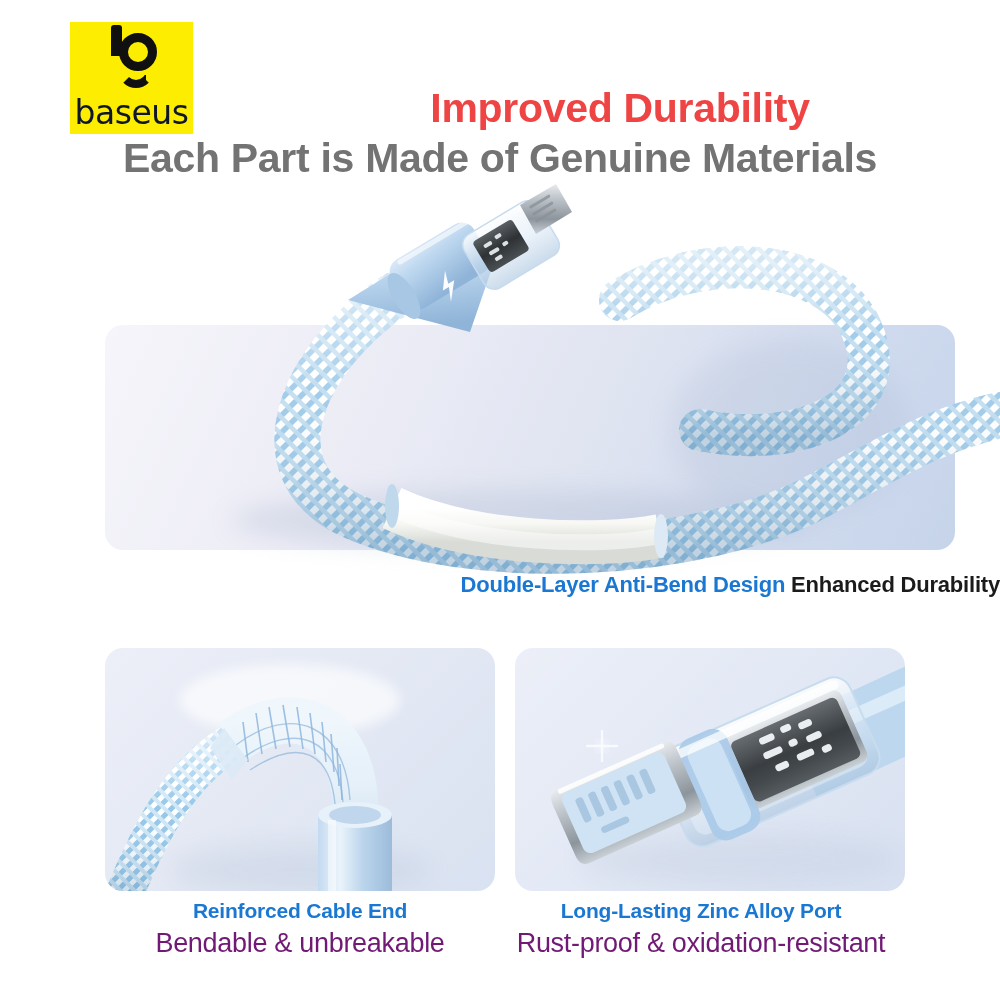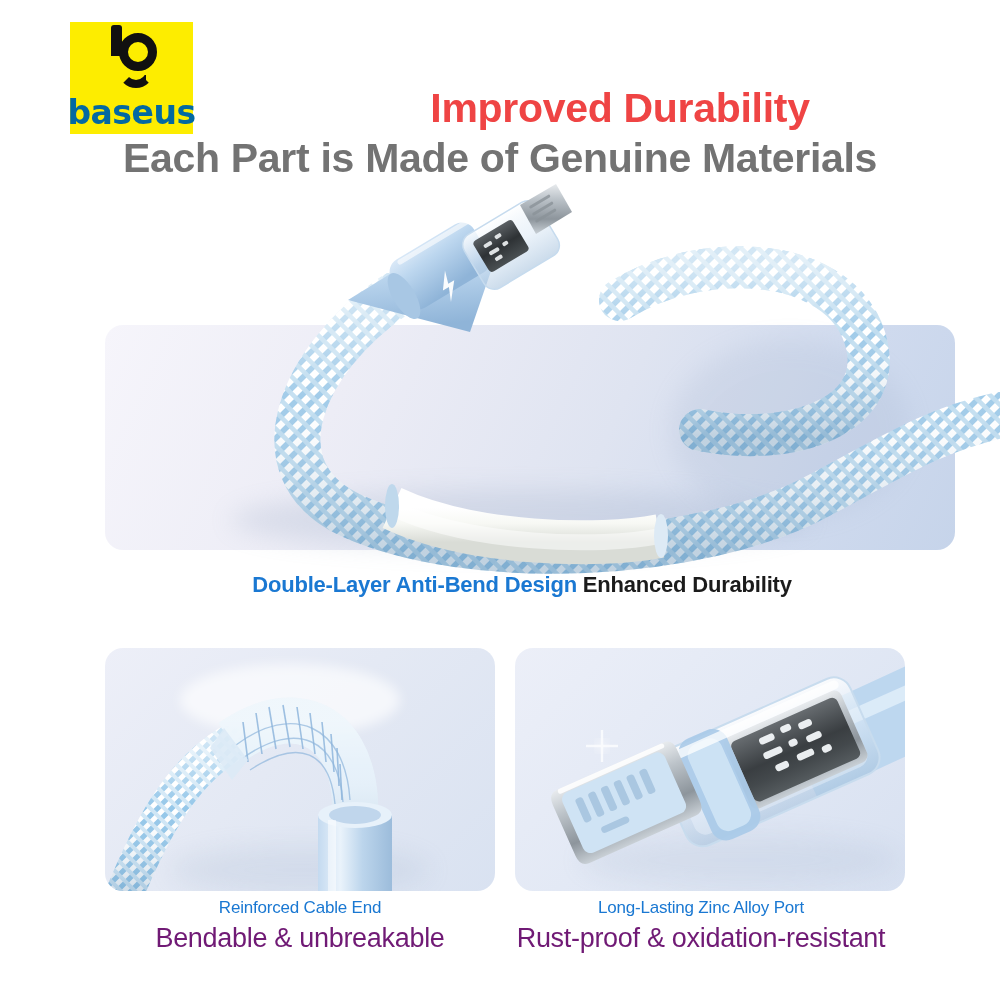--- a/index.html
+++ b/index.html
@@ -34,22 +34,22 @@
     position: absolute; left: 13px; top: 41px;
     width: 36px; height: 22px;
     border: 8px solid #111010;
     border-top-color: transparent;
     border-left-color: transparent;
     border-right-color: transparent;
     border-radius: 0 0 20px 20px;
   }
   .logo-word {
     margin-top: 12px;
-    font-size: 33px; font-weight: 700; letter-spacing: -0.5px;
-    color: #0369a1; font-family: "DejaVu Sans", sans-serif;
+    font-size: 33px; font-weight: 400; letter-spacing: -0.5px;
+    color: #0f172a; font-family: "DejaVu Sans", sans-serif;
   }
 
   
   .headline-block {
     position: absolute; left: 0; top: 86px; width: 1000px;
     text-align: center;
   }
   .headline-1 {
     font-size: 41px; font-weight: 700; letter-spacing: -0.3px;
     color: #ef4444; line-height: 1.12;
@@ -79,37 +79,37 @@
     left: 515px; top: 648px; width: 390px; height: 243px;
     background: linear-gradient(135deg, #ECEFF8 0%, #E3E9F5 45%, #D8E1F1 100%);
   }
 
   
   .art { position: absolute; left: 0; top: 0; width: 1000px; height: 1000px; pointer-events: none; }
 
   
   .caption-main {
     position: absolute; left: 0; top: 572px; width: 1000px;
-    text-align: center; font-size: 22px; font-weight: 700;
+    text-align: right; font-size: 22px; font-weight: 700;
     letter-spacing: -0.2px;
     padding-left: 44px;
   }
   .cap-blue { color: #1A78D2; }
   .cap-dark { color: #1B1B1B; }
 
   .caption-bl {
     position: absolute; left: 105px; top: 897px; width: 390px;
     text-align: center;
   }
   .caption-br {
     position: absolute; left: 506px; top: 897px; width: 390px;
     text-align: center;
   }
   .cap-title {
-    font-size: 17px; font-weight: 400; color: #1A78D2;
+    font-size: 21px; font-weight: 700; color: #1A78D2;
     letter-spacing: -0.2px; line-height: 1.35; text-align: center;
   }
   .cap-sub {
     font-size: 27px; font-weight: 400; color: #701a75;
     letter-spacing: -0.3px; line-height: 1.35;
   }
 </style>
 </head>
 <body>
 

